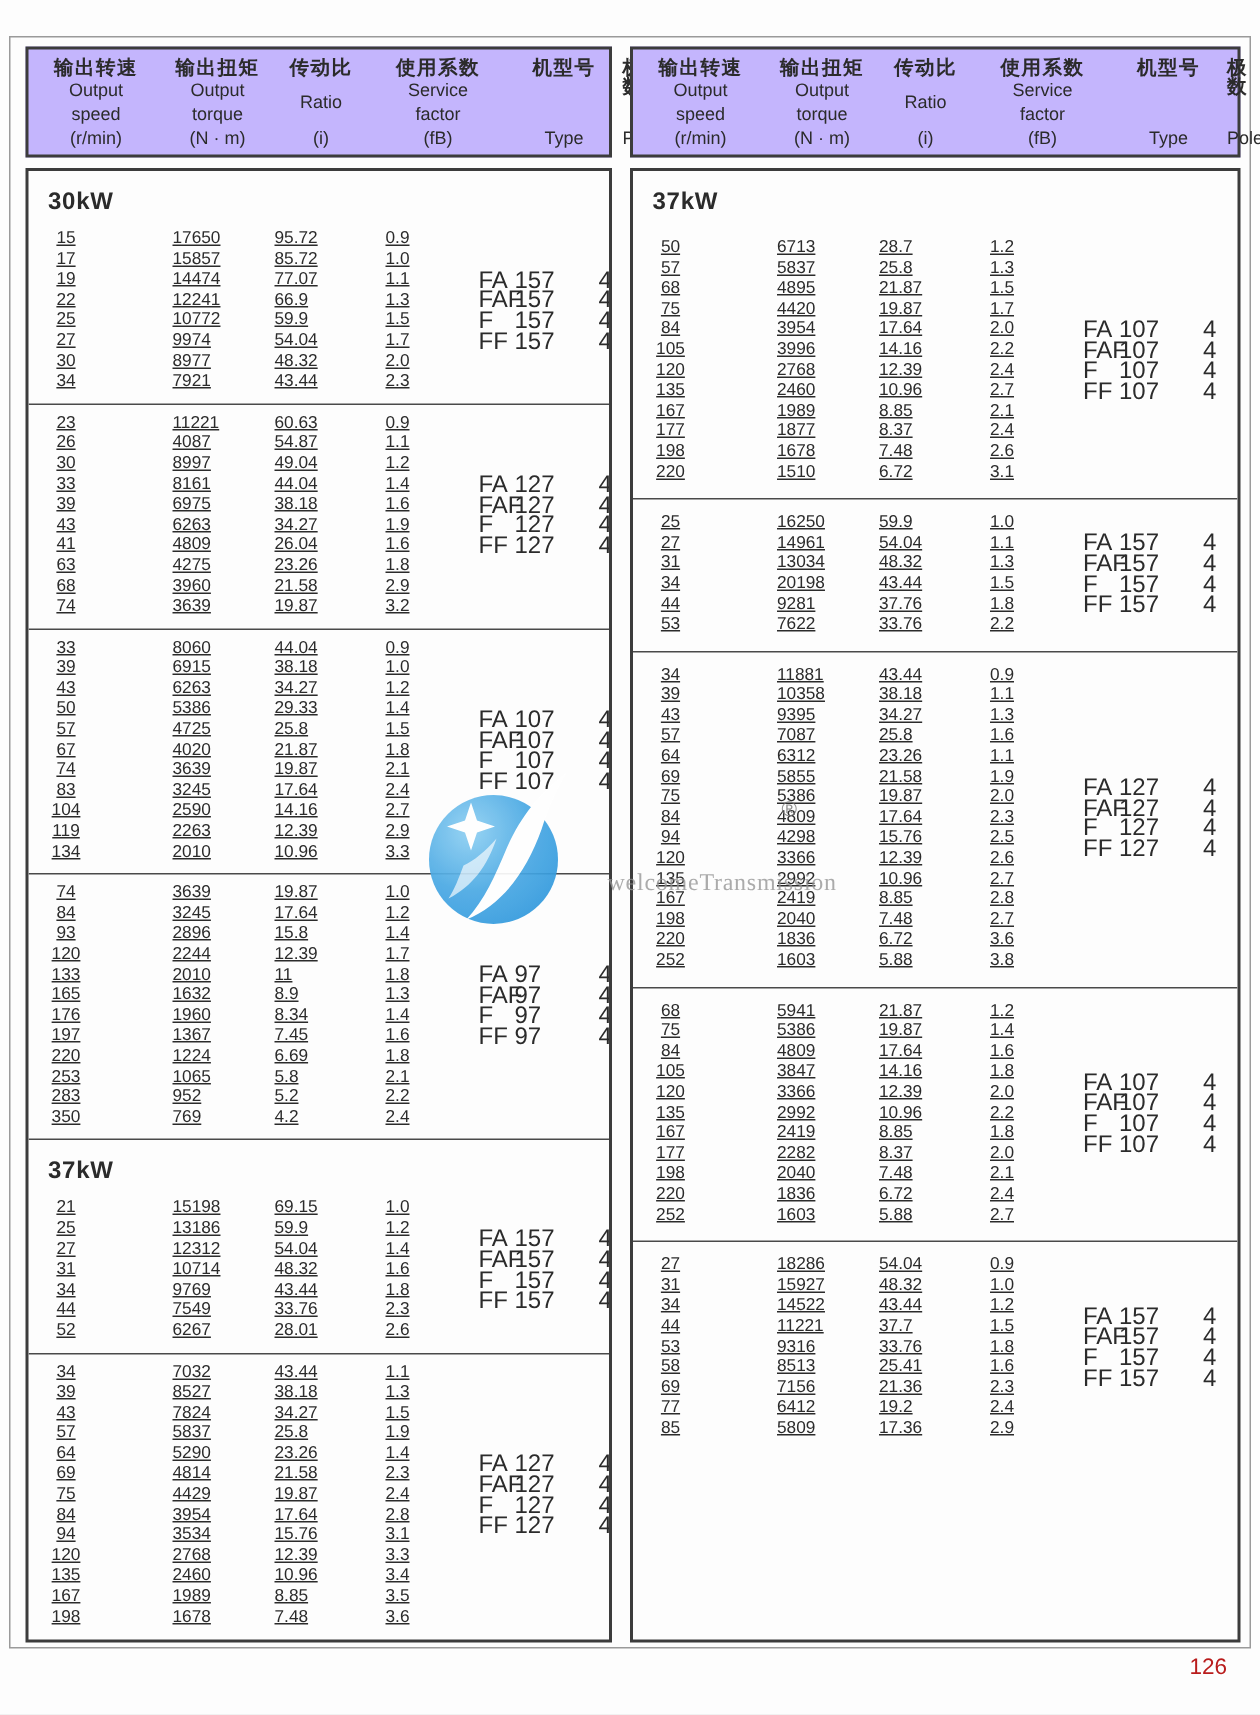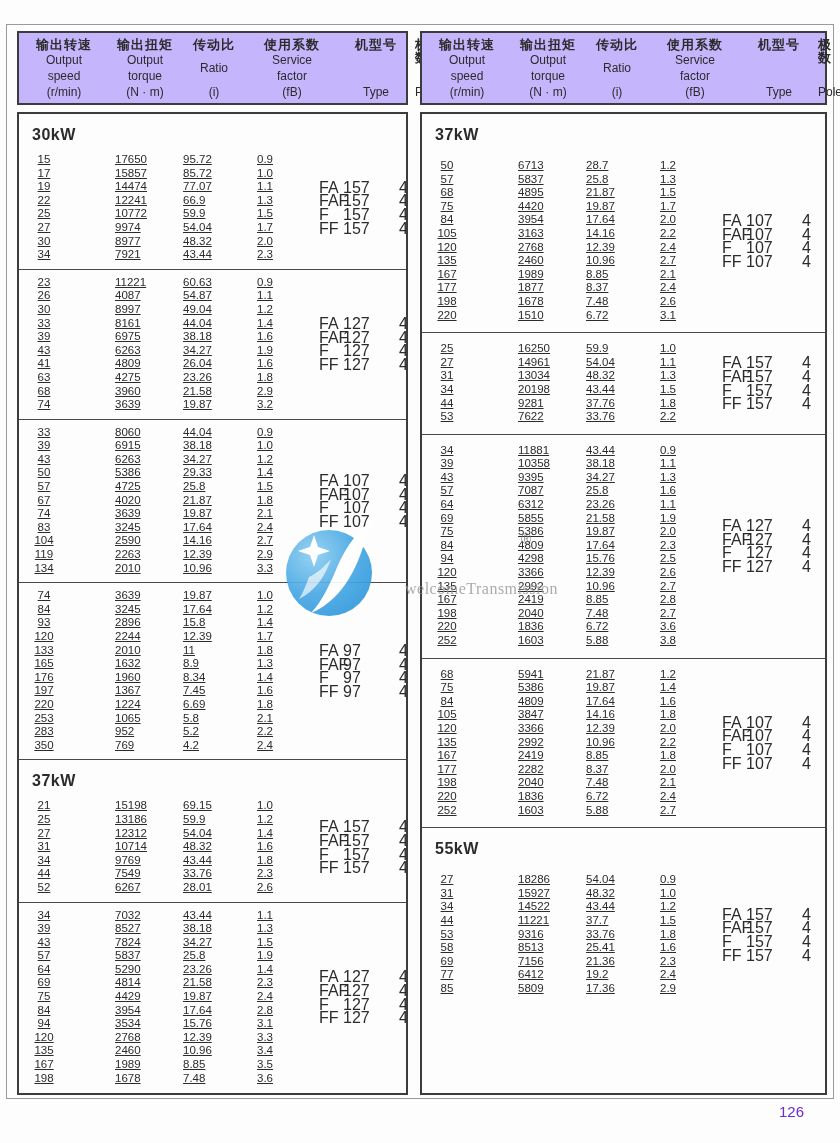--- a/index.html
+++ b/index.html
@@ -21,21 +21,21 @@
   .sec-title{font-size:16px;font-weight:bold;padding:12px 0 3px 13px;letter-spacing:.5px;}
   .roomy .sec-title{padding:12px 0 6px 13px;}
   .block{position:relative;padding:6px 0 7px;text-decoration:underline;}
   .roomy .block{padding:9px 0 10px;}
   .sep{height:0;border-top:1px solid #4a4a4a;}
   .drow{display:grid;grid-template-columns:96px 68px 74px 1fr;font-size:11.5px;line-height:13.6px;}
   .drow .c1{text-align:center;padding-right:46px;}
   .types{position:absolute;left:300px;top:50%;transform:translateY(-50%);right:2px;}
   .tline{display:grid;grid-template-columns:24px 56px 1fr;font-size:16px;line-height:13.6px;}
   .tline .pl{text-align:left;}
-  .page-num{position:absolute;right:36px;top:1103px;font-size:15px;color:#6d28d9;}
+  .page-num{position:absolute;right:22px;top:1103px;font-size:15px;color:#b91c1c;}
   
   .watermark{position:absolute;left:0;top:0;width:100%;height:100%;pointer-events:none;opacity:.92;}
   .wm-logo{position:absolute;left:283px;top:507px;}
   .wm-zh{position:absolute;left:378px;top:528px;font-size:47px;font-weight:bold;letter-spacing:4px;
          color:rgba(118,118,118,.88);white-space:nowrap;}
   .wm-reg{position:absolute;left:521px;top:531px;font-size:14px;color:rgba(118,118,118,.88);}
   .wm-en{position:absolute;left:380px;top:580px;font-size:16px;letter-spacing:.5px;
          color:rgba(148,148,148,.85);font-family:"Liberation Serif",serif;margin-left:25px;}
 </style>
 </head>
@@ -672,21 +672,21 @@
                 <span class="c4">1.7</span>
               </div>
               <div class="drow">
                 <span class="c1">84</span>
                 <span class="c2">3954</span>
                 <span class="c3">17.64</span>
                 <span class="c4">2.0</span>
               </div>
               <div class="drow">
                 <span class="c1">105</span>
-                <span class="c2">3163</span>
+                <span class="c2">3996</span>
                 <span class="c3">14.16</span>
                 <span class="c4">2.2</span>
               </div>
               <div class="drow">
                 <span class="c1">120</span>
                 <span class="c2">2768</span>
                 <span class="c3">12.39</span>
                 <span class="c4">2.4</span>
               </div>
               <div class="drow">
@@ -1010,21 +1010,20 @@
                 <span class="pl">4</span>
               </div>
               <div class="tline">
                 <span class="tp">FF</span>
                 <span class="ts">107</span>
                 <span class="pl">4</span>
               </div>
             </div>
           </div>
           <div class="sep"></div>
-          <div class="sec-title">55kW</div>
           <div class="block">
             <div class="rows">
               <div class="drow">
                 <span class="c1">27</span>
                 <span class="c2">18286</span>
                 <span class="c3">54.04</span>
                 <span class="c4">0.9</span>
               </div>
               <div class="drow">
                 <span class="c1">31</span>

